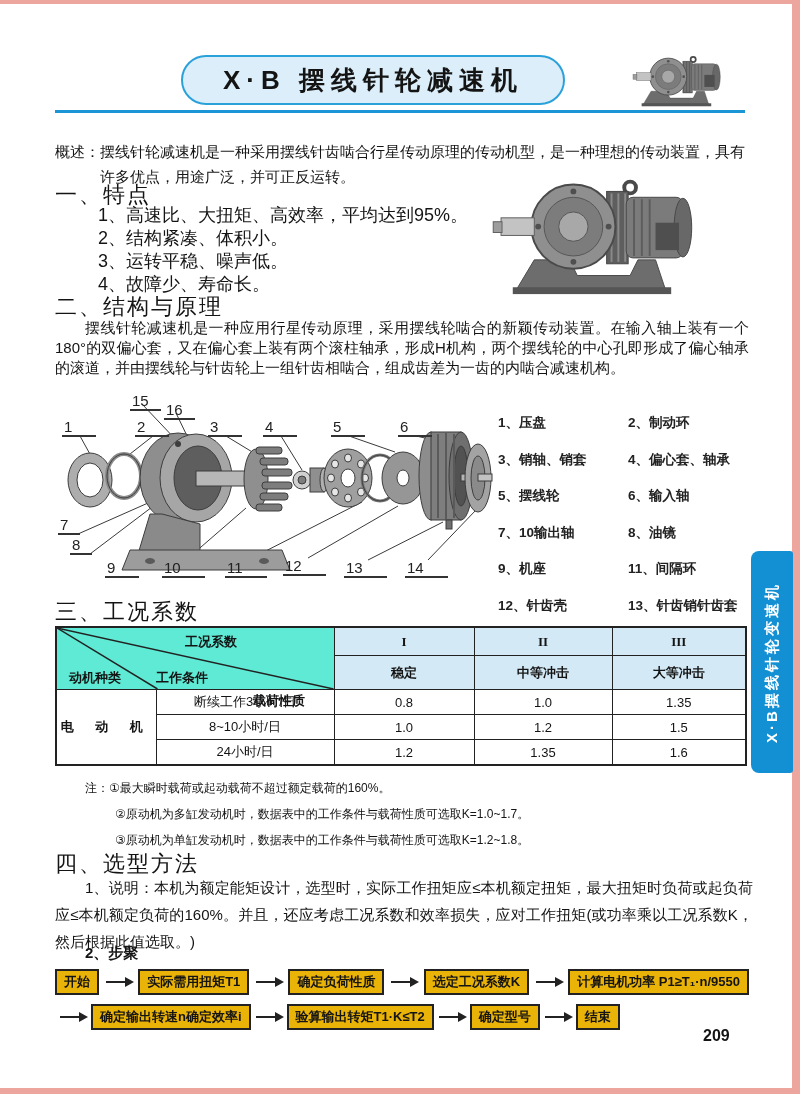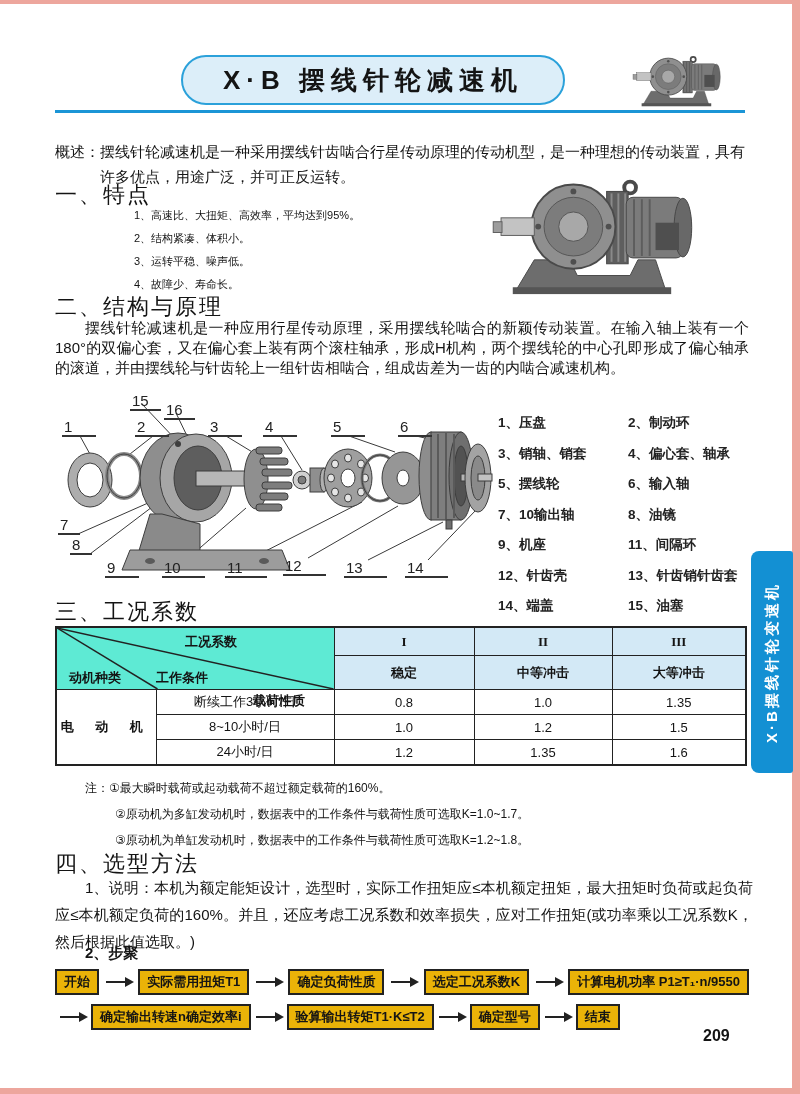--- a/index.html
+++ b/index.html
@@ -14,36 +14,36 @@
   
   .title-banner{left:181px;top:55px;width:384px;height:50px;background:#dceef9;
     border:2px solid #2ba1da;border-radius:27px;display:flex;align-items:center;justify-content:center;box-sizing:border-box;}
   .title-banner .t{font-size:26px;font-weight:bold;letter-spacing:6px;white-space:nowrap;}
   .rule{left:55px;top:110px;width:690px;height:3px;background:#1b95d6;}
 
   .body-text{font-size:15px;line-height:25px;color:#141414;}
   .overview{left:55px;top:124px;width:702px;padding-left:45px;text-indent:-45px;box-sizing:border-box;}
   .h1{font-size:22px;font-weight:normal;letter-spacing:2px;}
   .feat-list{left:98px;top:204px;width:400px;}
-  .feat-list div{line-height:23px;font-size:11px;margin-left:36px;}
+  .feat-list div{line-height:23px;font-size:18px;}
 
   .photo1{left:482px;top:166px;width:218px;height:132px;}
   .photo2{left:628px;top:50px;width:96px;height:58px;}
 
   .para{left:55px;top:318px;width:694px;font-size:15px;line-height:20px;text-align:justify;text-indent:30px;}
 
   
   .diagram{left:50px;top:392px;width:445px;height:202px;}
   .diagram svg{position:absolute;left:0;top:0;}
   .co{position:absolute;font-size:15px;color:#222;border-bottom:2px solid #333;
       padding:0 24px 0 2px;line-height:17px;}
   .co.short{padding-right:12px;}
 
   .parts{left:498px;top:412px;width:258px;display:grid;grid-template-columns:130px auto;
-         row-gap:9px;font-size:13.5px;font-weight:bold;color:#222;}
+         row-gap:15px;font-size:13.5px;font-weight:bold;color:#222;}
   .parts span{line-height:21.5px;white-space:nowrap;}
 
   
   .h3{left:55px;top:597px;}
   table.coeff{left:55px;top:626px;position:absolute;border-collapse:collapse;table-layout:fixed;}
   table.coeff td{border:1px solid #222;text-align:center;font-size:13px;padding:0;}
   table.coeff{border:2px solid #222;}
   td.hd{background:#d3e9f6;font-weight:bold;}
   tr.r1 td{height:27px;}
   tr.r2 td{height:33px;}

